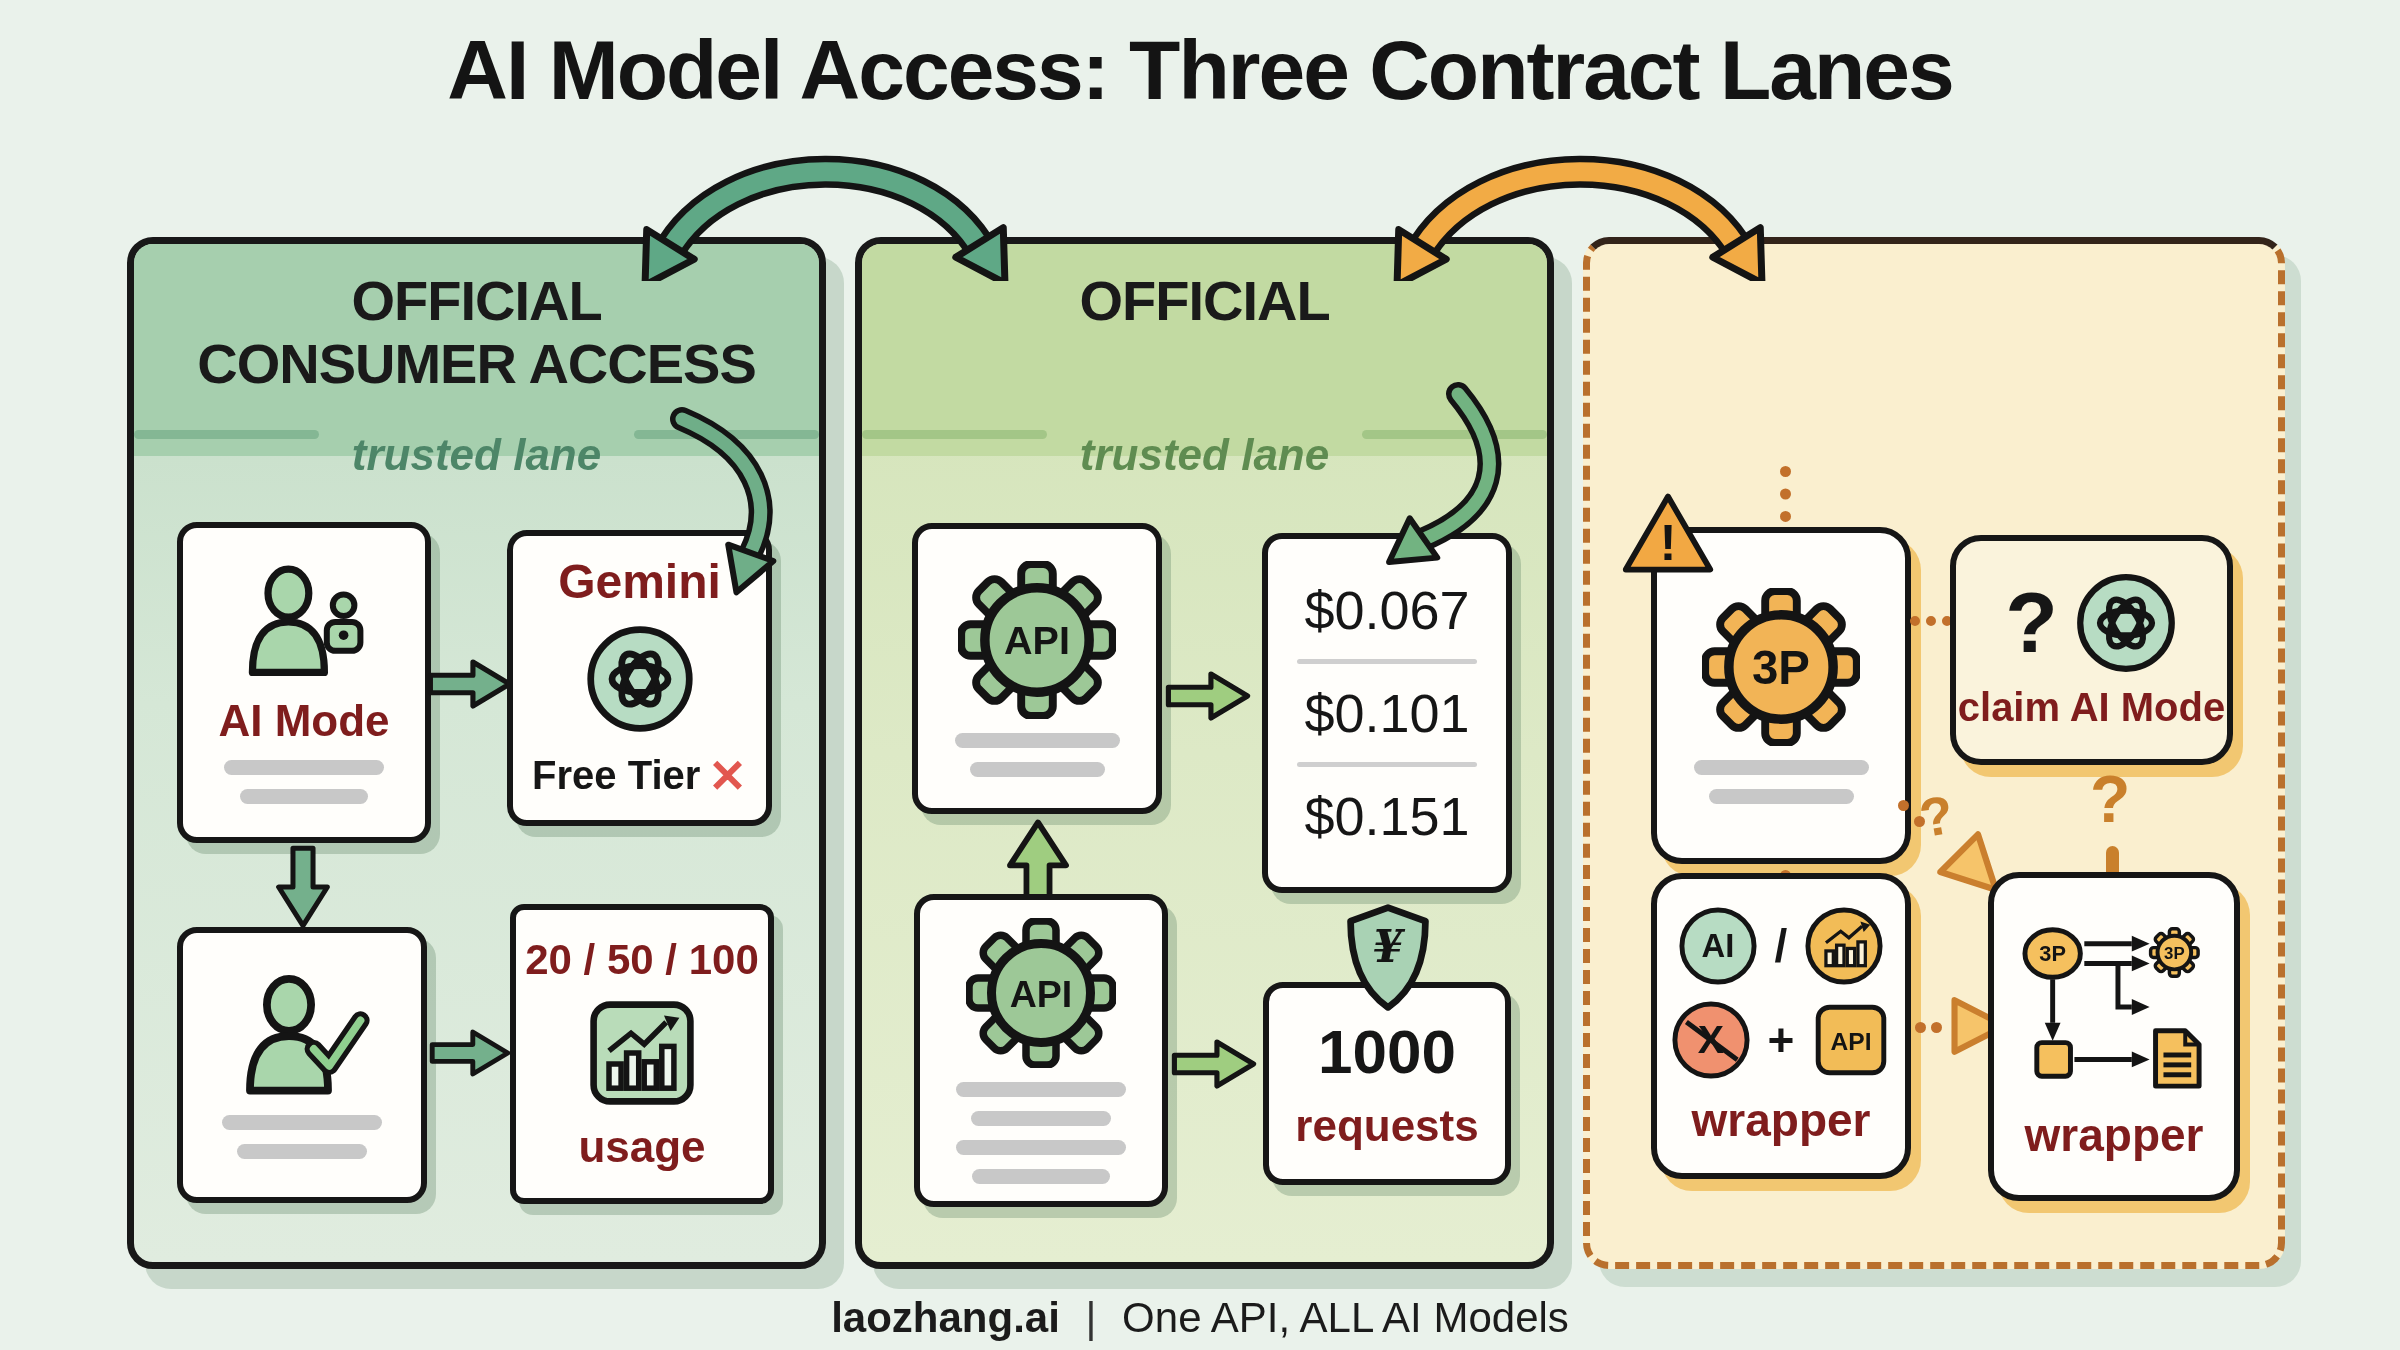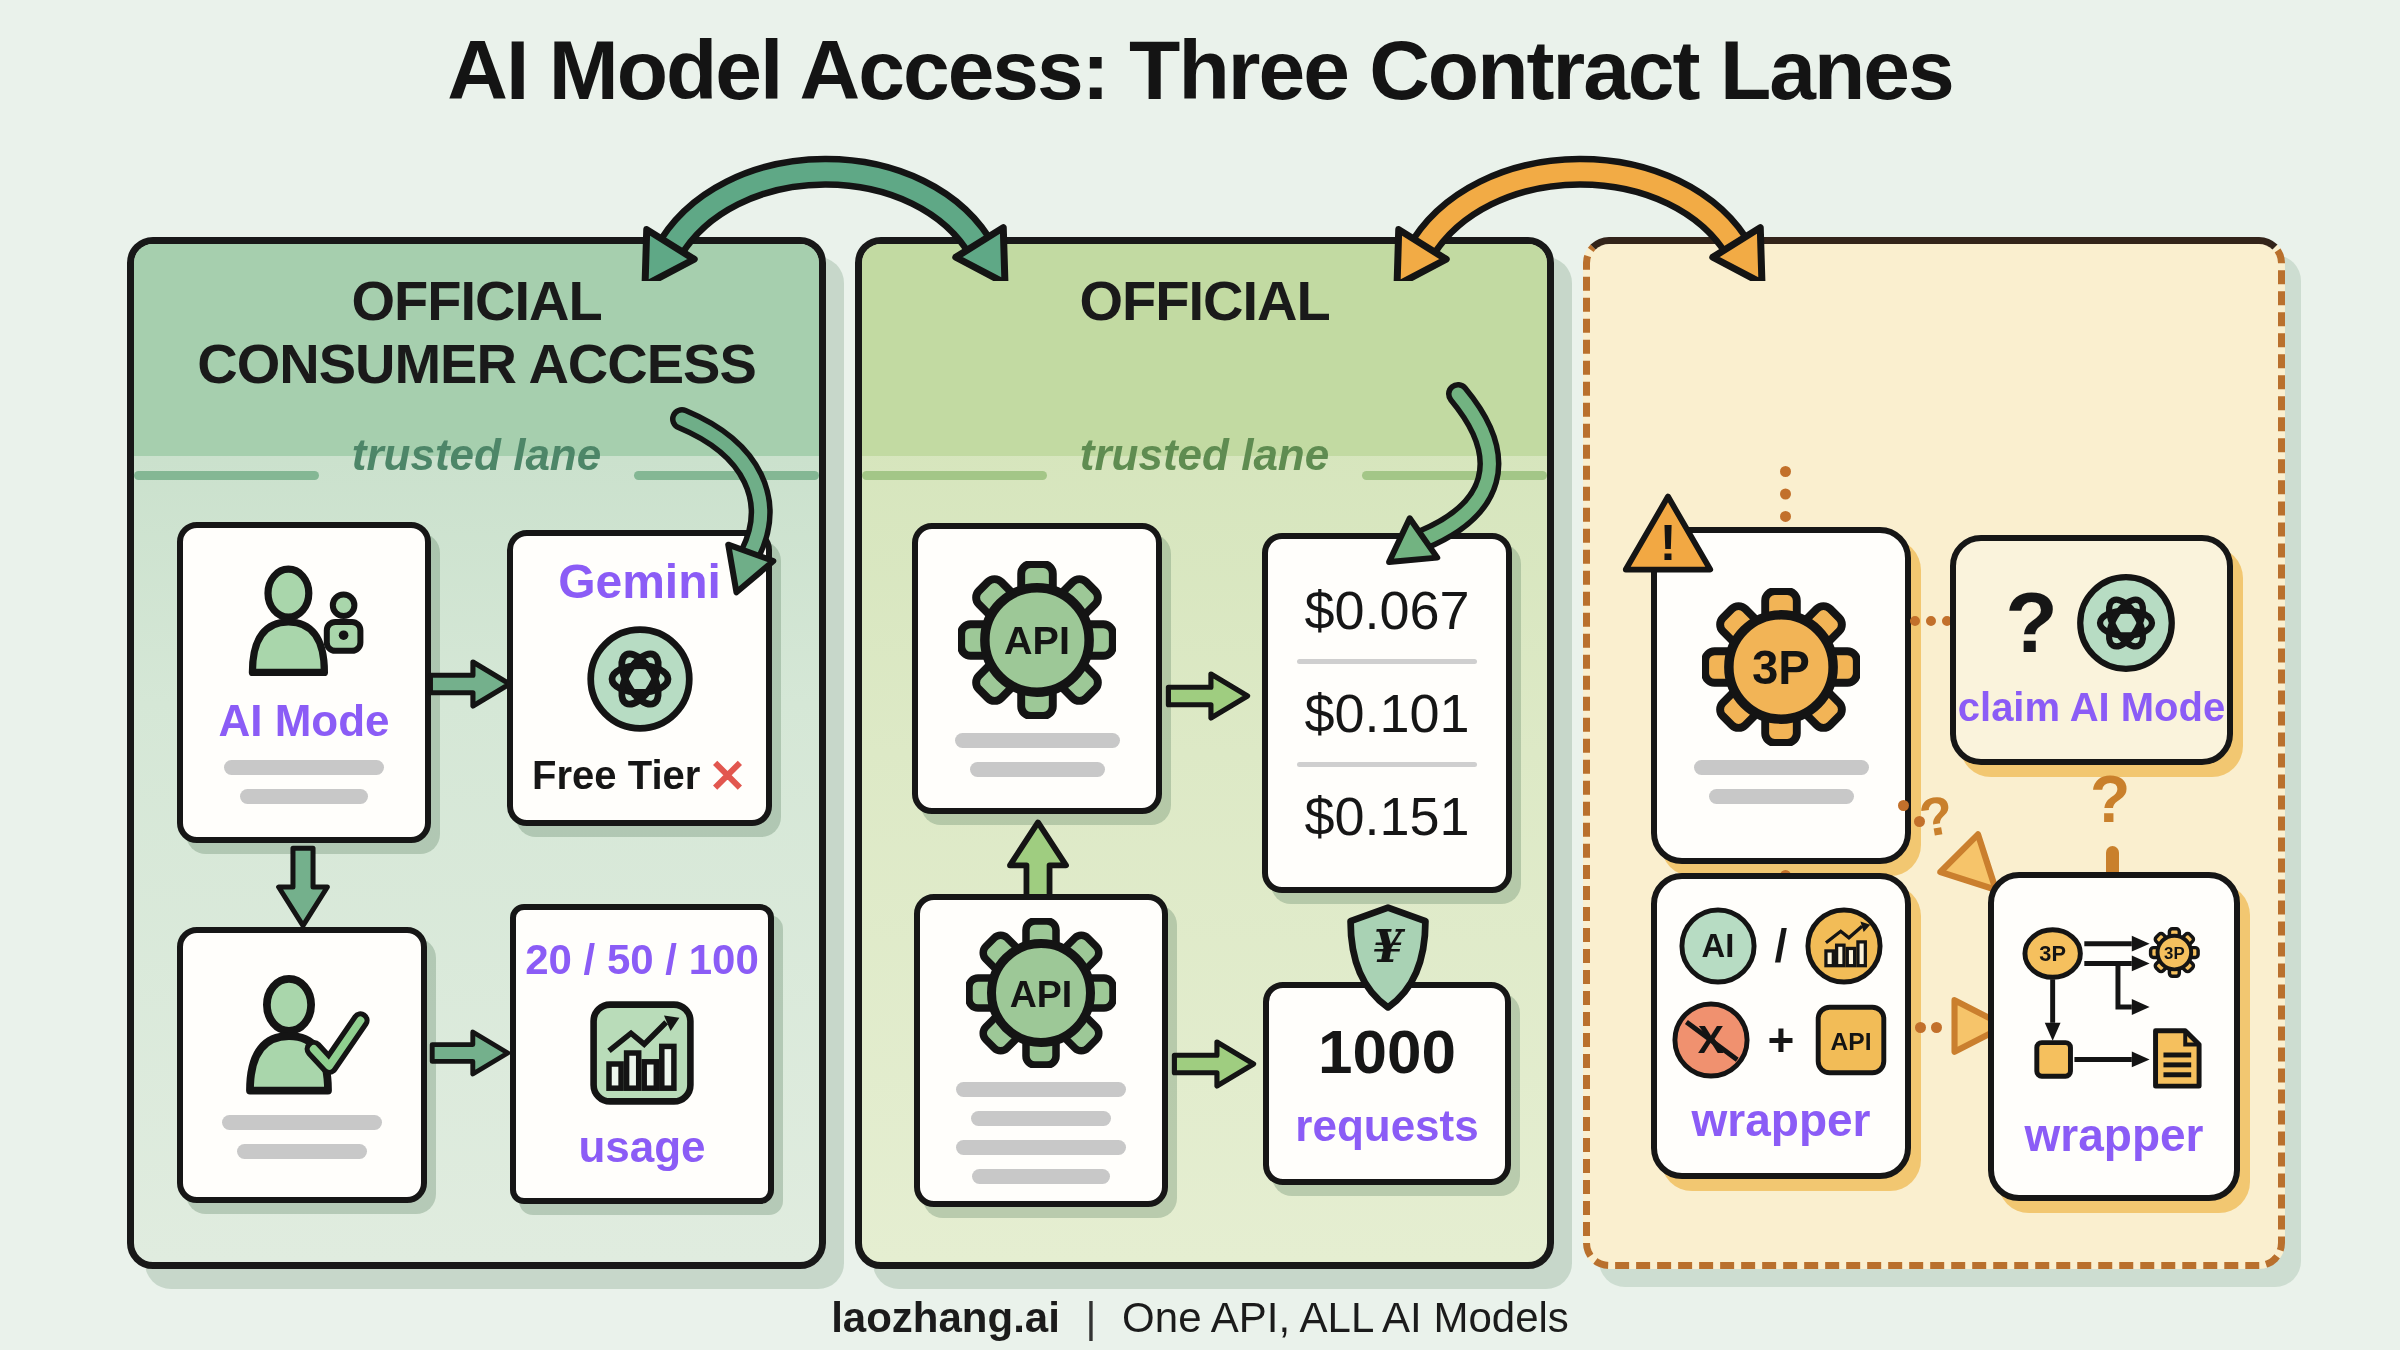--- a/index.html
+++ b/index.html
@@ -30,35 +30,35 @@
                 border-radius:19px 19px 0 0;}
   #panel-consumer .panel-header{background:#a6cfae;}
   #panel-api .panel-header{background:#c2daa2;}
   #panel-wrappers .panel-header{background:#f7dda1;border-bottom:8px dashed #c2702b;}
 
   .panel-title{padding-top:26px;text-align:center;font-size:56px;font-weight:700;
                line-height:1.12;letter-spacing:-1px;color:#1a1a1a;}
   .panel-title span{display:block;}
 
   .lane-row{position:absolute;left:0;right:0;bottom:-24px;display:flex;
-            align-items:flex-end;gap:33px;}
+            align-items:flex-start;gap:33px;}
   .lane-line{flex:1;height:9px;border-radius:5px;}
   #panel-consumer .lane-line{background:#84b794;}
   #panel-api .lane-line{background:#a3c687;}
   .lane-text{font-size:44px;font-style:italic;font-weight:600;}
   #panel-consumer .lane-text{color:#4d8668;}
   #panel-api .lane-text{color:#5f8c51;}
 
   
   .card{position:absolute;background:#fffefb;border:6px solid #161616;border-radius:20px;
         box-shadow:9px 11px 0 rgba(96,134,104,0.33);display:flex;flex-direction:column;
         align-items:center;justify-content:center;gap:14px;box-sizing:border-box;}
   #panel-wrappers .card{box-shadow:10px 12px 0 #f2c771;border-radius:31px;}
   .card .bar{height:15px;border-radius:8px;background:#c8c8c8;}
-  .card-label{font-size:44px;font-weight:700;color:#8b5cf6;}
+  .card-label{font-size:44px;font-weight:700;color:#7f1d1d;}
   .big-num{font-size:62px;font-weight:700;}
   .price{font-size:54px;font-weight:400;}
   .price-divider{width:76%;height:5px;background:#cfcfcf;border-radius:3px;}
   .status-row{display:flex;align-items:center;gap:8px;font-size:40px;font-weight:700;}
   .red-x{color:#e2574f;font-size:46px;font-weight:700;}
   .icon-row{display:flex;align-items:center;gap:16px;}
   .glyph-sep{font-size:46px;font-weight:700;}
 
   
   .overlay{position:absolute;left:0;top:0;width:100%;height:100%;overflow:visible;

